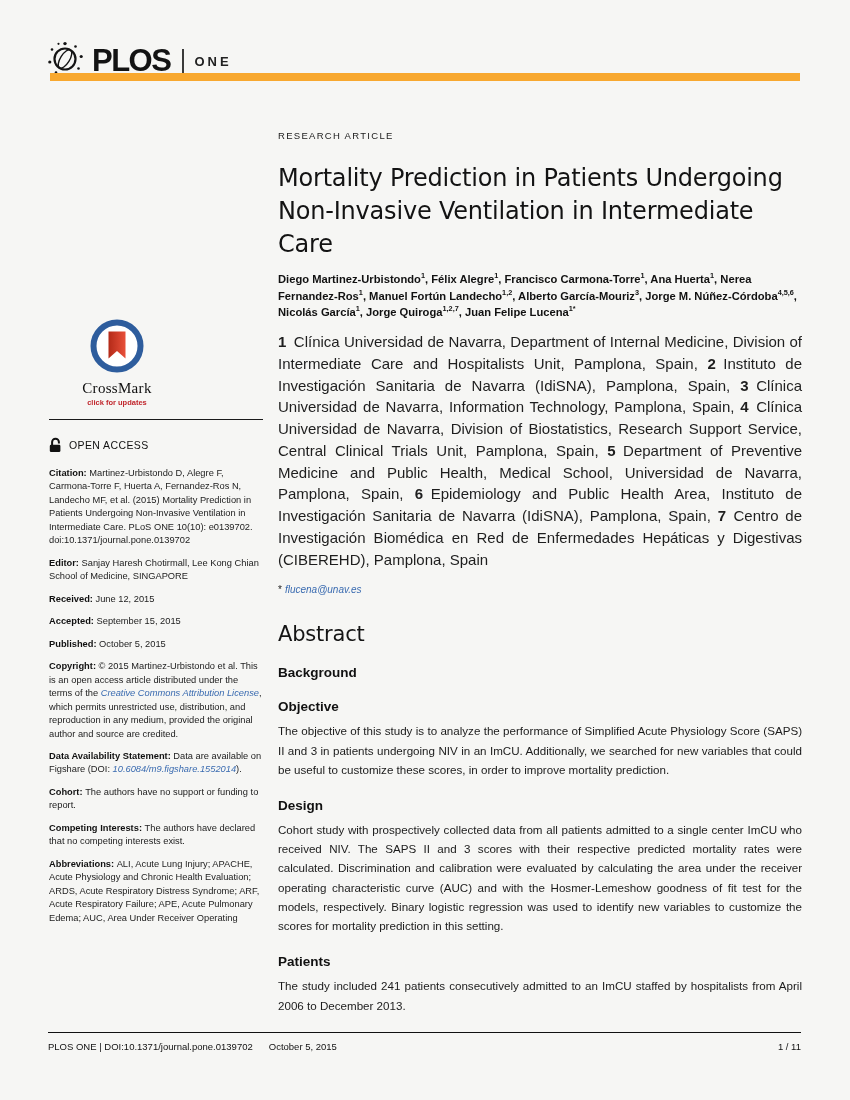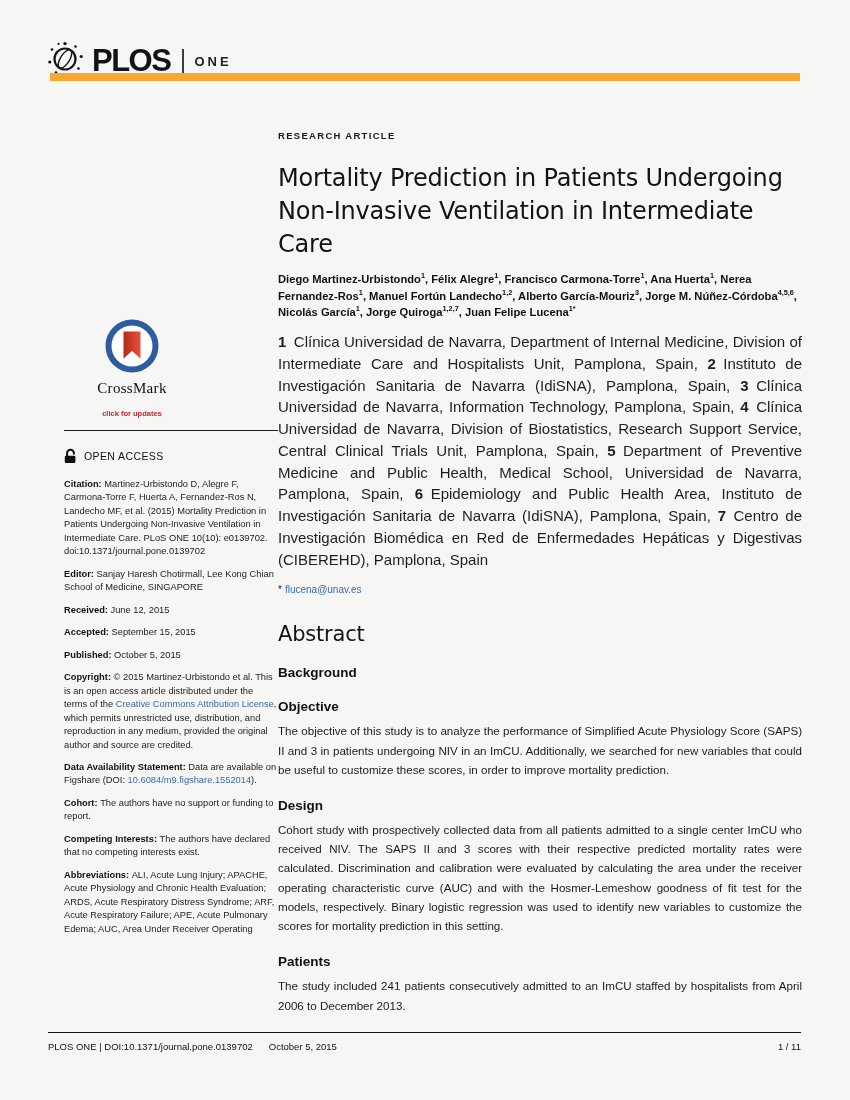--- a/index.html
+++ b/index.html
@@ -12,35 +12,35 @@
   }
   
   .brand-row{position:absolute;left:46px;top:40px;display:flex;align-items:center;}
   .brand-mark{margin-right:6px;}
   .brand-name{font-size:31px;font-weight:800;letter-spacing:-1.5px;color:#131313;}
   .brand-divider{width:2px;height:25px;background:#3a3a3a;margin:0 10px 0 12px;}
   .brand-edition{font-size:13px;letter-spacing:3px;font-weight:600;color:#222;}
   .accent-bar{position:absolute;left:50px;top:73px;width:750px;height:8px;background:#F8A82F;}
 
   
-  .sidebar{position:absolute;left:64px;top:318px;width:214px;}
+  .sidebar{position:absolute;left:49px;top:318px;width:214px;}
   .crossmark{width:120px;text-align:center;margin:0 0 4px 8px;cursor:pointer;}
   .crossmark-title{font-family:"Liberation Serif", serif;font-size:15px;color:#101010;margin-top:2px;letter-spacing:0.3px;}
-  .crossmark-sub{font-size:7.5px;color:#c1272d;font-weight:700;margin-top:12px;}
+  .crossmark-sub{font-size:7.5px;color:#c1272d;font-weight:700;margin-top:1px;}
   .sidebar-rule{border-top:1.2px solid #1a1a1a;margin-top:12px;}
   .open-access{display:flex;align-items:center;margin-top:17px;}
   .open-access span{font-size:10.5px;letter-spacing:0.4px;color:#111;margin-left:7px;}
   .meta{margin-top:14px;}
   .meta-item{font-size:9.3px;line-height:1.45;color:#222;margin-bottom:9px;text-align:left;}
   .meta-item b{color:#111;}
-  .link{color:#3a6bb0;text-decoration:none;cursor:pointer;}
+  .link{color:#3a6bb0;text-decoration:none;cursor:pointer;font-style:italic;}
 
   
   .main{position:absolute;left:278px;top:130px;width:524px;}
-  .kicker{font-size:9.5px;letter-spacing:1.3px;color:#1a1a1a;font-weight:bold;}
+  .kicker{font-size:9.5px;letter-spacing:1.3px;color:#1a1a1a;}
   .title{
     margin-top:9px;font-family:"DejaVu Sans", sans-serif;font-weight:400;
     font-size:24px;line-height:1.38;color:#131313;white-space:pre-line;letter-spacing:-0.2px;
   }
   .authors{margin-top:10px;font-size:11.2px;font-weight:700;line-height:1.45;color:#111;}
   .authors sup{font-size:7.3px;font-weight:700;}
   .affiliations{margin-top:11px;font-size:15px;line-height:1.45;color:#1e1e1e;text-align:justify;}
   .affiliations b{font-weight:700;}
   .correspondence{margin-top:14px;font-size:10px;}
   .correspondence .marker{color:#222;margin-right:3px;}

